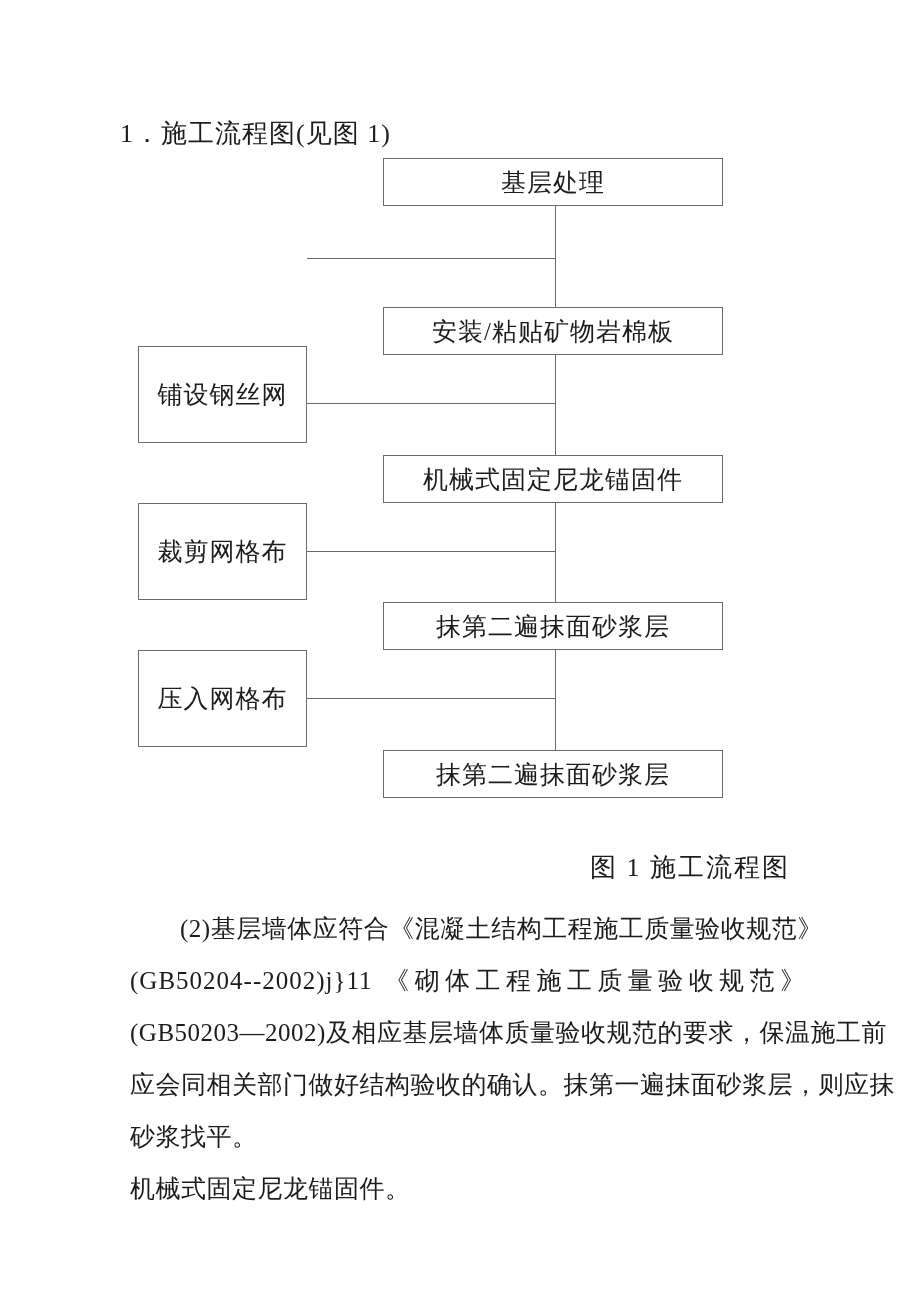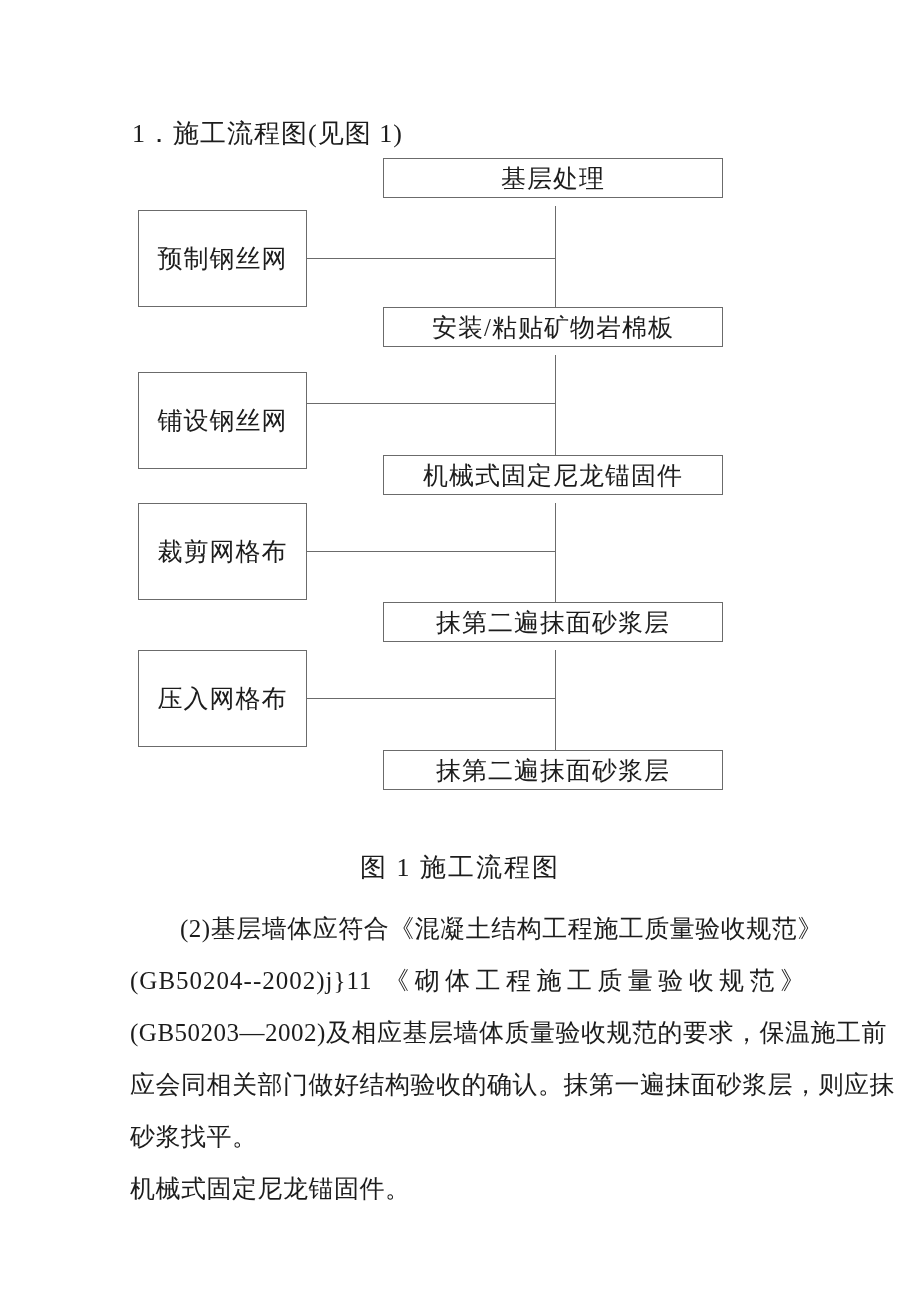--- a/index.html
+++ b/index.html
@@ -11,42 +11,42 @@
     position: relative;
     width: 920px;
     height: 1302px;
     background: #ffffff;
     font-family: "Liberation Serif", "DejaVu Serif", serif;
     color: #1c1c1c;
     overflow: hidden;
   }
   .doc-title {
     position: absolute;
-    left: 132px;
+    left: 120px;
     top: 116px;
     font-size: 26px;
     letter-spacing: 1px;
     white-space: nowrap;
   }
   .box {
     position: absolute;
     box-sizing: border-box;
     border: 1px solid #6b6b6b;
     background: #ffffff;
     display: flex;
     align-items: center;
     justify-content: center;
     font-size: 25px;
     letter-spacing: 1px;
     text-align: center;
   }
   .main-box {
     left: 383px;
     width: 340px;
-    height: 40px;
+    height: 48px;
   }
   .side-box {
     left: 138px;
     width: 169px;
     height: 97px;
     flex-direction: column;
     line-height: 44px;
   }
   .vline {
     position: absolute;
@@ -59,21 +59,21 @@
     left: 307px;
     width: 248px;
     height: 1px;
     background: #6b6b6b;
   }
   .figure-caption {
     position: absolute;
     left: 130px;
     top: 850px;
     width: 660px;
-    text-align: center;
+    text-align: right;
     font-size: 26px;
     letter-spacing: 2px;
   }
   .body-text {
     position: absolute;
     left: 130px;
     top: 903px;
     width: 676px;
     font-size: 25px;
   }
@@ -109,24 +109,21 @@
   <div class="box main-box" style="top:455px">
     <span>机械式固定尼龙锚固件</span>
   </div>
   <div class="box main-box" style="top:602px">
     <span>抹第二遍抹面砂浆层</span>
   </div>
   <div class="box main-box" style="top:750px">
     <span>抹第二遍抹面砂浆层</span>
   </div>
 
-  <div class="box side-box" style="top:210px">
-    <span>预制钢丝网</span>
-  </div>
-  <div class="box side-box" style="top:372px">
+  <div class="box side-box" style="top:346px">
     <span>铺设钢丝网</span>
   </div>
   <div class="box side-box" style="top:503px">
     <span>裁剪网格布</span>
   </div>
   <div class="box side-box" style="top:650px">
     <span>压入网格布</span>
   </div>
 
   <div class="vline" style="top:206px;height:101px"></div>

